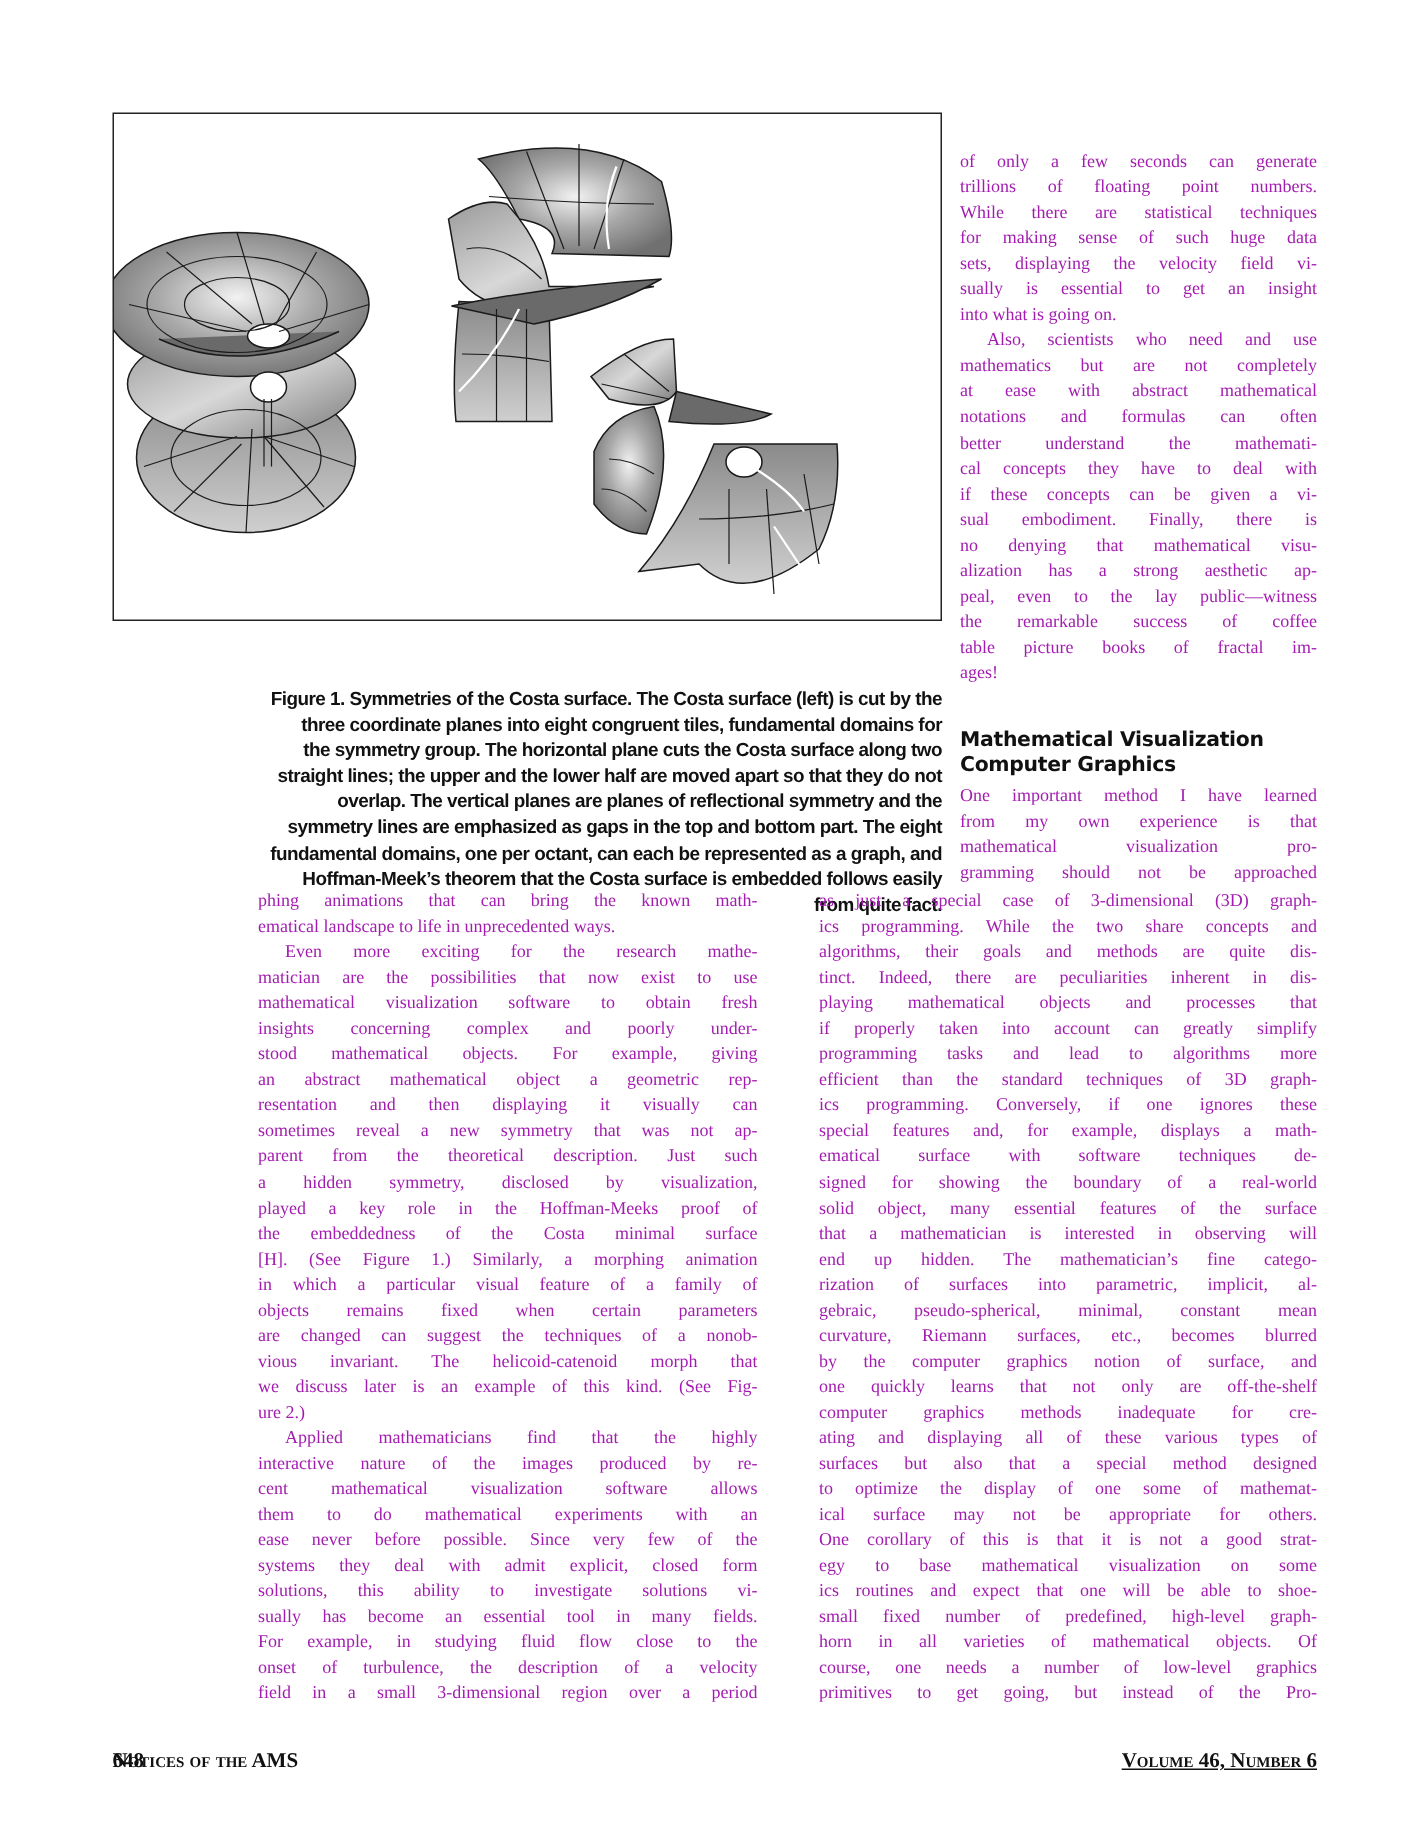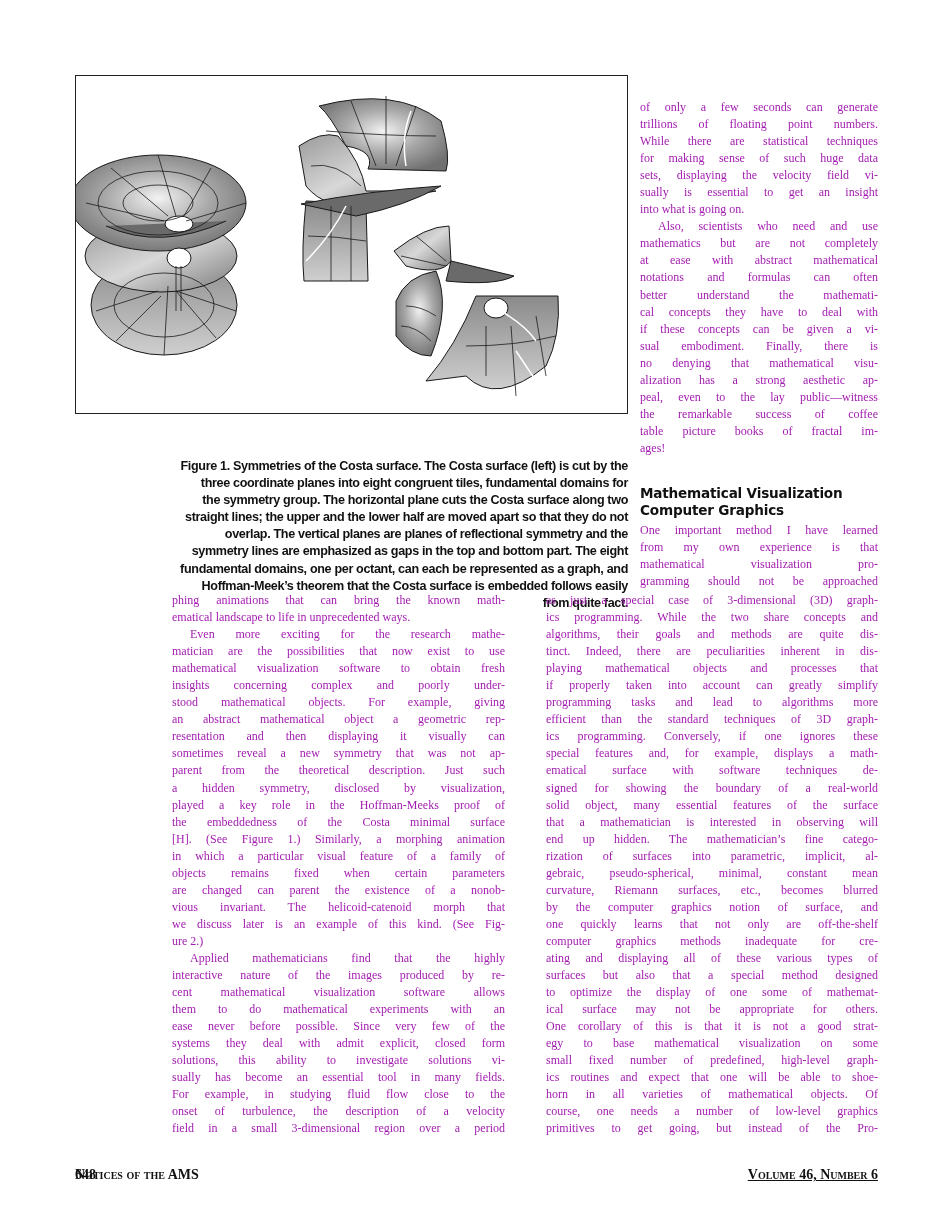--- a/index.html
+++ b/index.html
@@ -199,21 +199,21 @@
   <span class="ln">an abstract mathematical object a geometric rep-</span>
   <span class="ln">resentation and then displaying it visually can</span>
   <span class="ln">sometimes reveal a new symmetry that was not ap-</span>
   <span class="ln">parent from the theoretical description. Just such</span>
   <span class="ln">a hidden symmetry, disclosed by visualization,</span>
   <span class="ln">played a key role in the Hoffman-Meeks proof of</span>
   <span class="ln">the embeddedness of the Costa minimal surface</span>
   <span class="ln">[H]. (See Figure 1.) Similarly, a morphing animation</span>
   <span class="ln">in which a particular visual feature of a family of</span>
   <span class="ln">objects remains fixed when certain parameters</span>
-  <span class="ln">are changed can parent the existence of a nonob-</span>
+  <span class="ln">are changed can suggest the techniques of a nonob-</span>
   <span class="ln">vious invariant. The helicoid-catenoid morph that</span>
   <span class="ln">we discuss later is an example of this kind. (See Fig-</span>
   <span class="ln last">ure 2.)</span>
   <span class="ln indent">Applied mathematicians find that the highly</span>
   <span class="ln">interactive nature of the images produced by re-</span>
   <span class="ln">cent mathematical visualization software allows</span>
   <span class="ln">them to do mathematical experiments with an</span>
   <span class="ln">ease never before possible. Since very few of the</span>
   <span class="ln">systems they deal with admit explicit, closed form</span>
   <span class="ln">solutions, this ability to investigate solutions vi-</span>
@@ -244,22 +244,22 @@
   <span class="ln">curvature, Riemann surfaces, etc., becomes blurred</span>
   <span class="ln">by the computer graphics notion of surface, and</span>
   <span class="ln">one quickly learns that not only are off-the-shelf</span>
   <span class="ln">computer graphics methods inadequate for cre-</span>
   <span class="ln">ating and displaying all of these various types of</span>
   <span class="ln">surfaces but also that a special method designed</span>
   <span class="ln">to optimize the display of one some of mathemat-</span>
   <span class="ln">ical surface may not be appropriate for others.</span>
   <span class="ln">One corollary of this is that it is not a good strat-</span>
   <span class="ln">egy to base mathematical visualization on some</span>
+  <span class="ln">ics routines and expect that one will be able to shoe-</span>
   <span class="ln">small fixed number of predefined, high-level graph-</span>
-  <span class="ln">ics routines and expect that one will be able to shoe-</span>
   <span class="ln">horn in all varieties of mathematical objects. Of</span>
   <span class="ln">course, one needs a number of low-level graphics</span>
   <span class="ln">primitives to get going, but instead of the Pro-</span>
 </div>
 
 <div class="footer">
   <span class="page-num">648</span>
   <span class="journal">Notices of the AMS</span>
   <span class="volume">Volume 46, Number 6</span>
 </div>

